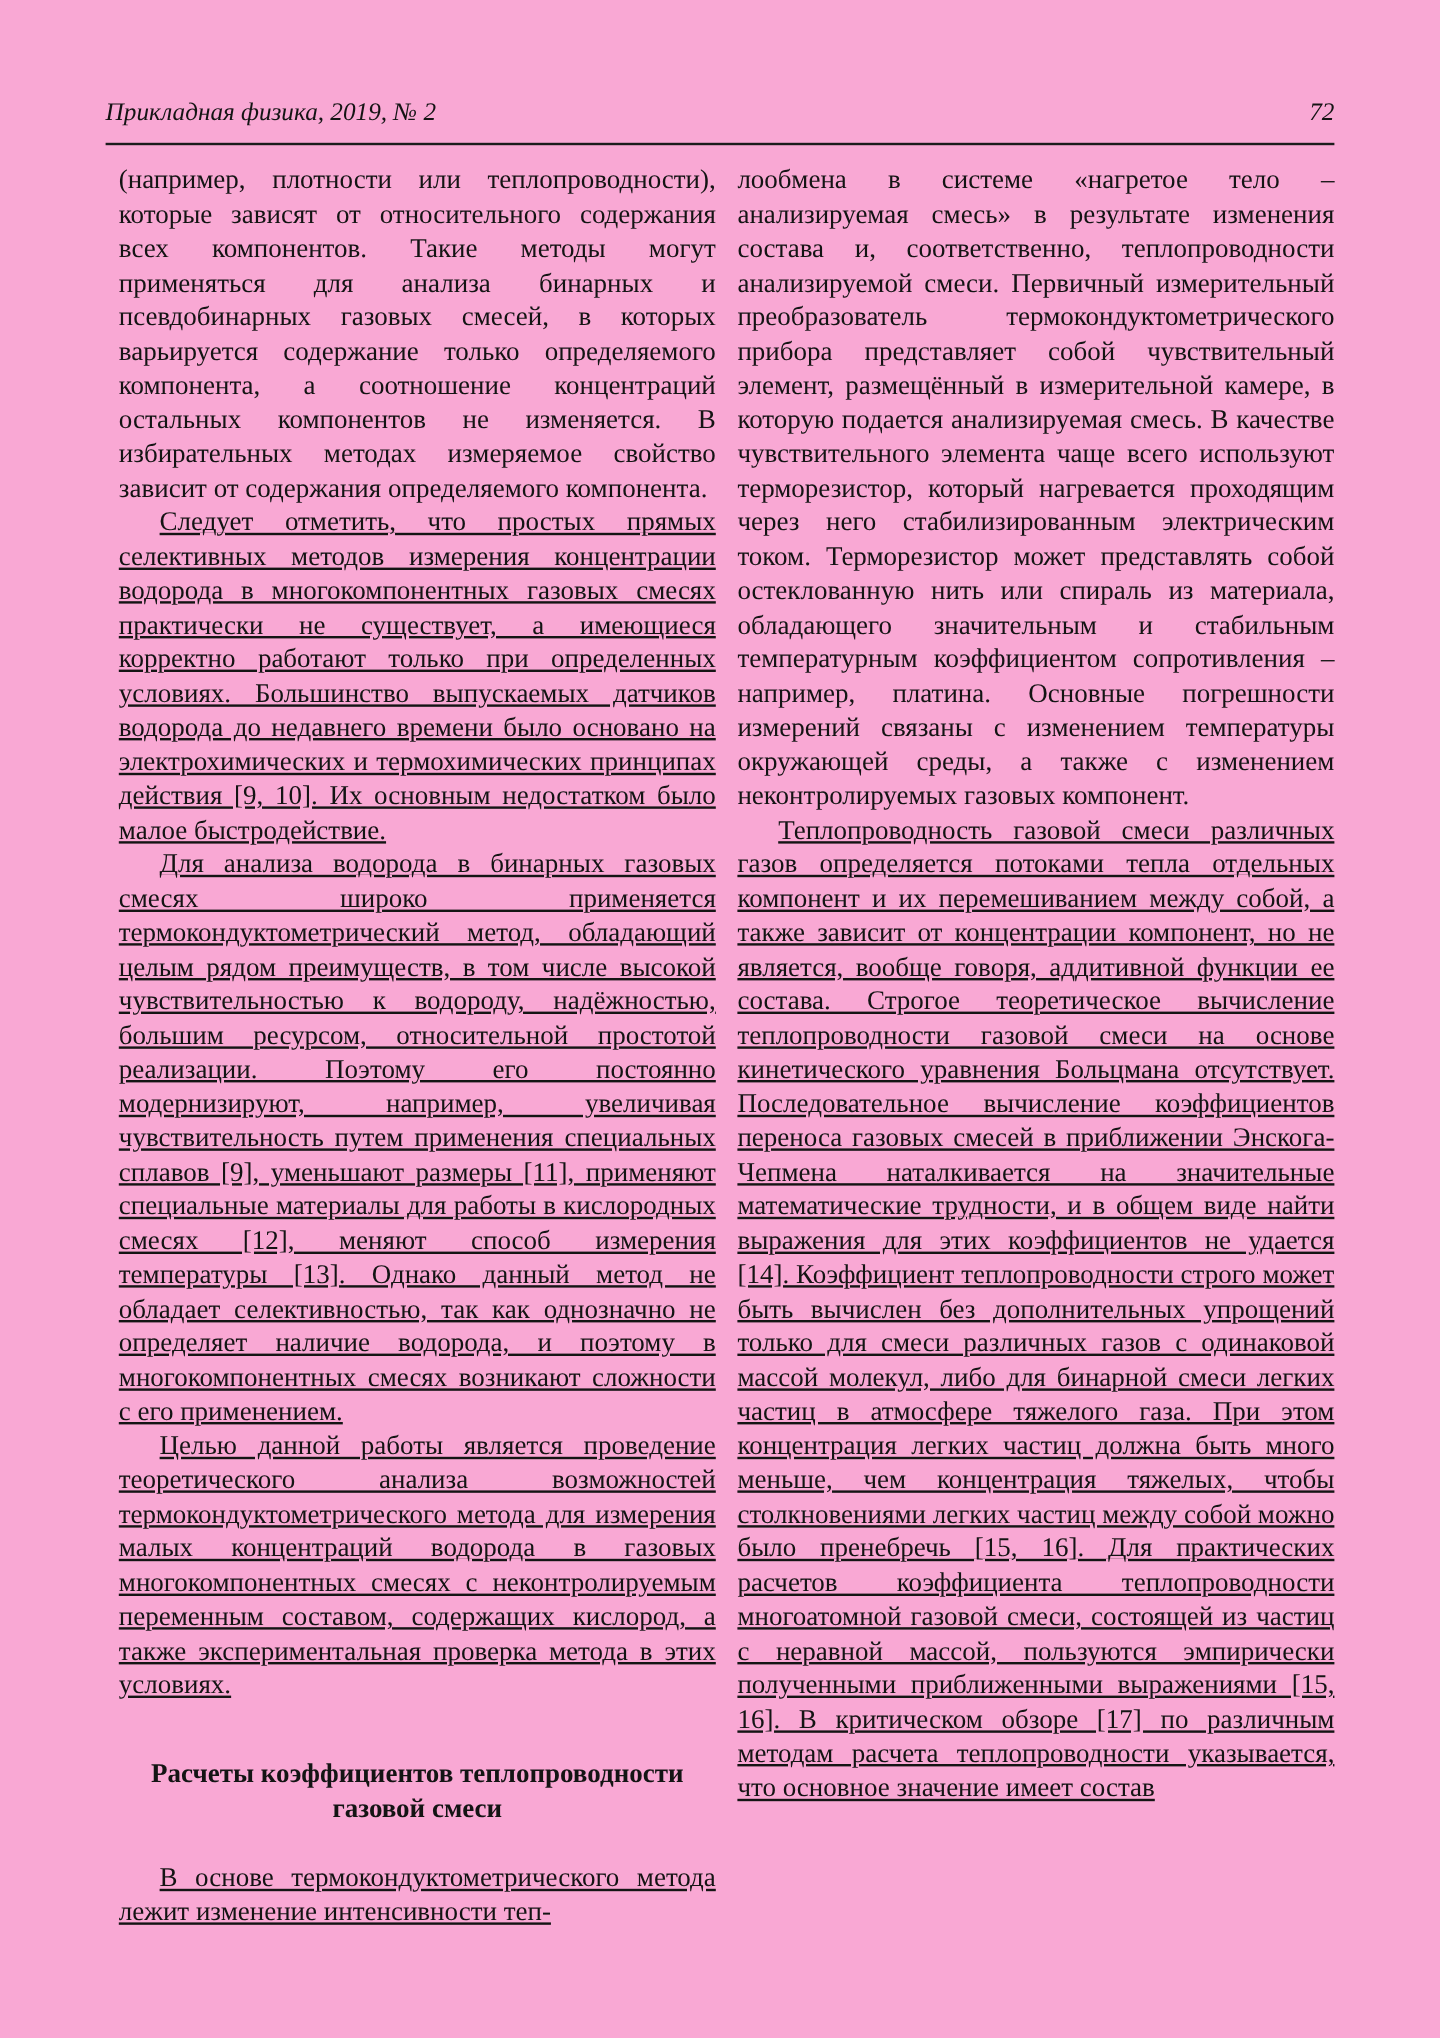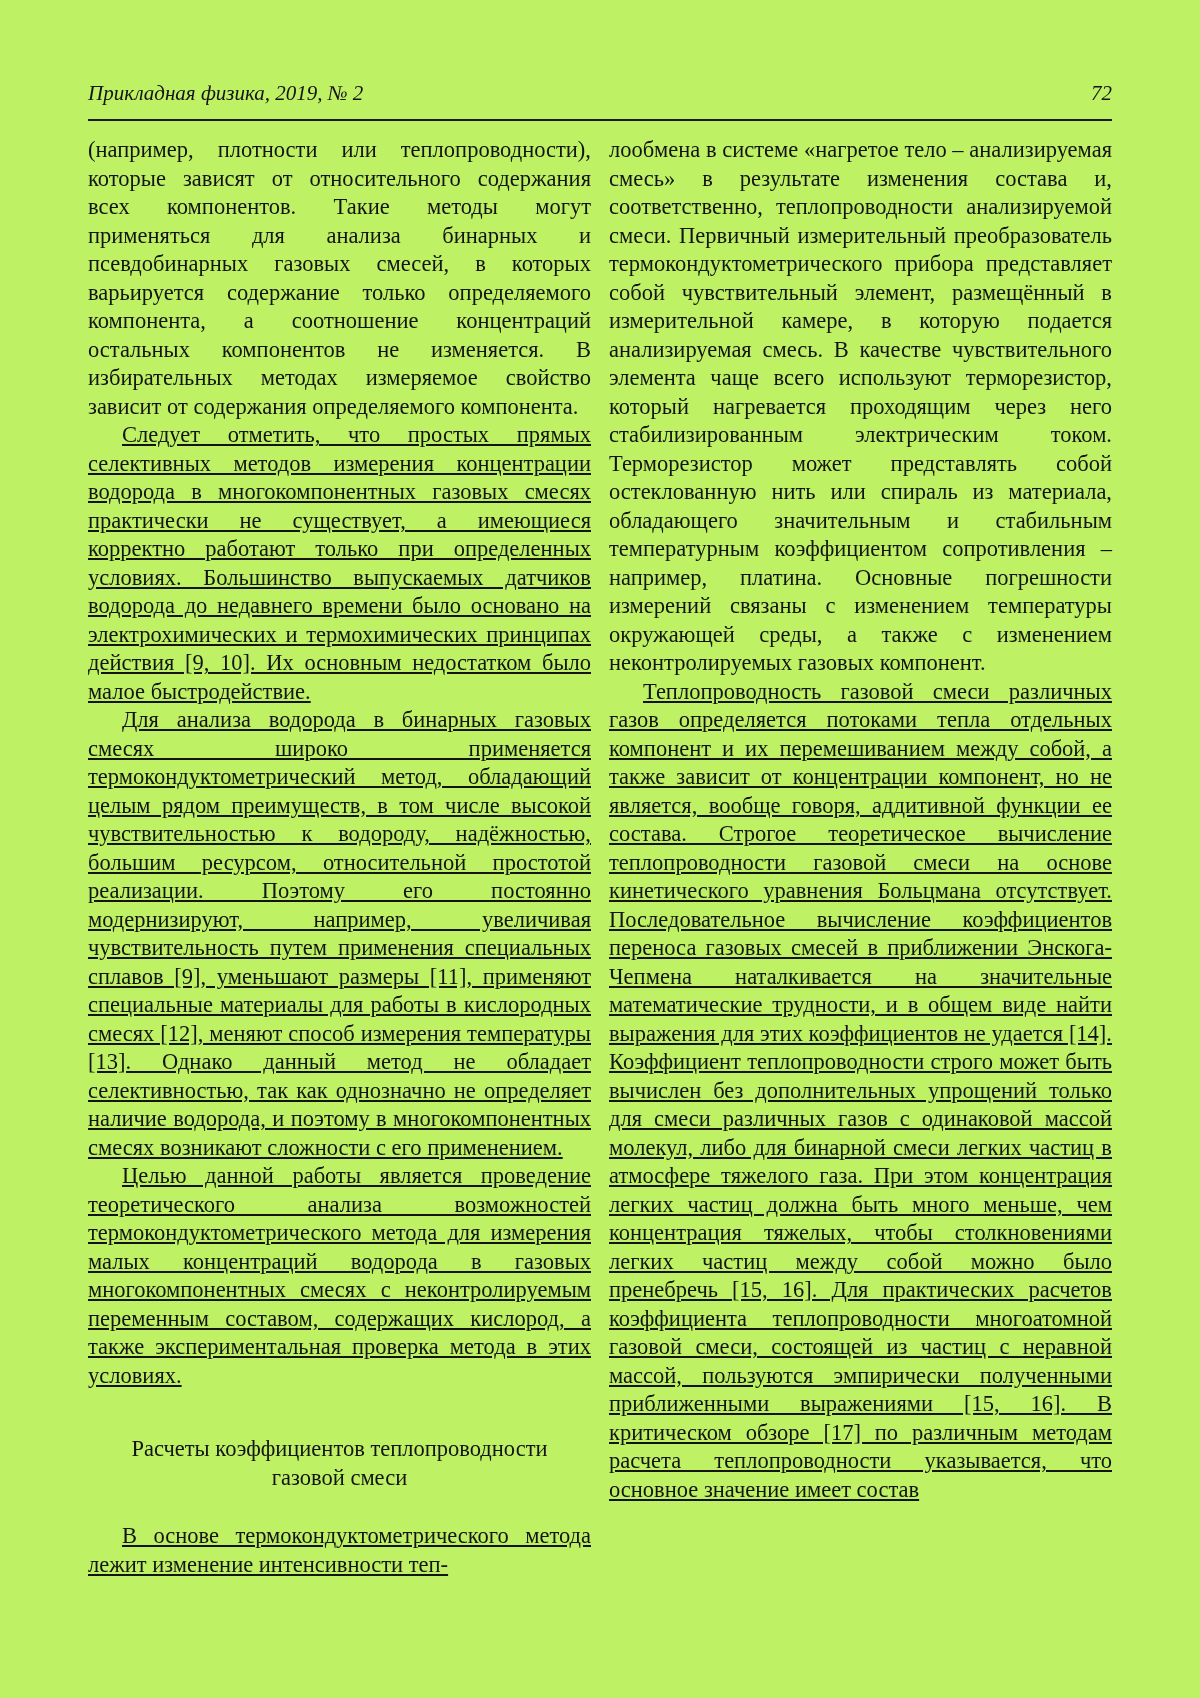--- a/index.html
+++ b/index.html
@@ -5,41 +5,42 @@
   html, body {
     margin: 0;
     padding: 0;
     background: #ffffff;
   }
   .page {
     position: relative;
     width: 1200px;
     height: 1698px;
     margin: 0;
-    background: #bef264;
+    background: #f9a8d4;
     box-sizing: border-box;
     padding: 80px 88px 0 88px;
     overflow: hidden;
     font-family: "Liberation Serif", "DejaVu Serif", serif;
     color: #141414;
   }
   .page-header {
     display: flex;
     justify-content: space-between;
     align-items: flex-end;
     font-style: italic;
     font-size: 21px;
     line-height: 1.25;
     padding-bottom: 13px;
     border-bottom: 2px solid #1c1c1c;
   }
   .columns {
     display: flex;
     gap: 18px;
     margin-top: 15px;
+    margin-left: 11px;
   }
   .col {
     flex: 1 1 0;
     min-width: 0;
     text-align: justify;
     font-size: 22.5px;
     line-height: 28.5px;
     hyphens: auto;
     -webkit-hyphens: auto;
   }
@@ -47,21 +48,21 @@
     margin: 0;
     padding: 0;
   }
   .para.indent {
     text-indent: 34px;
     text-decoration: underline;
   }
   .section-heading {
     font-size: 22.5px;
     line-height: 29px;
-    font-weight: normal;
+    font-weight: bold;
     text-align: center;
     margin: 44px 6px 30px 6px;
     hyphens: none;
     -webkit-hyphens: none;
   }
 </style>
 </head>
 <body>
 
 <div class="page">

